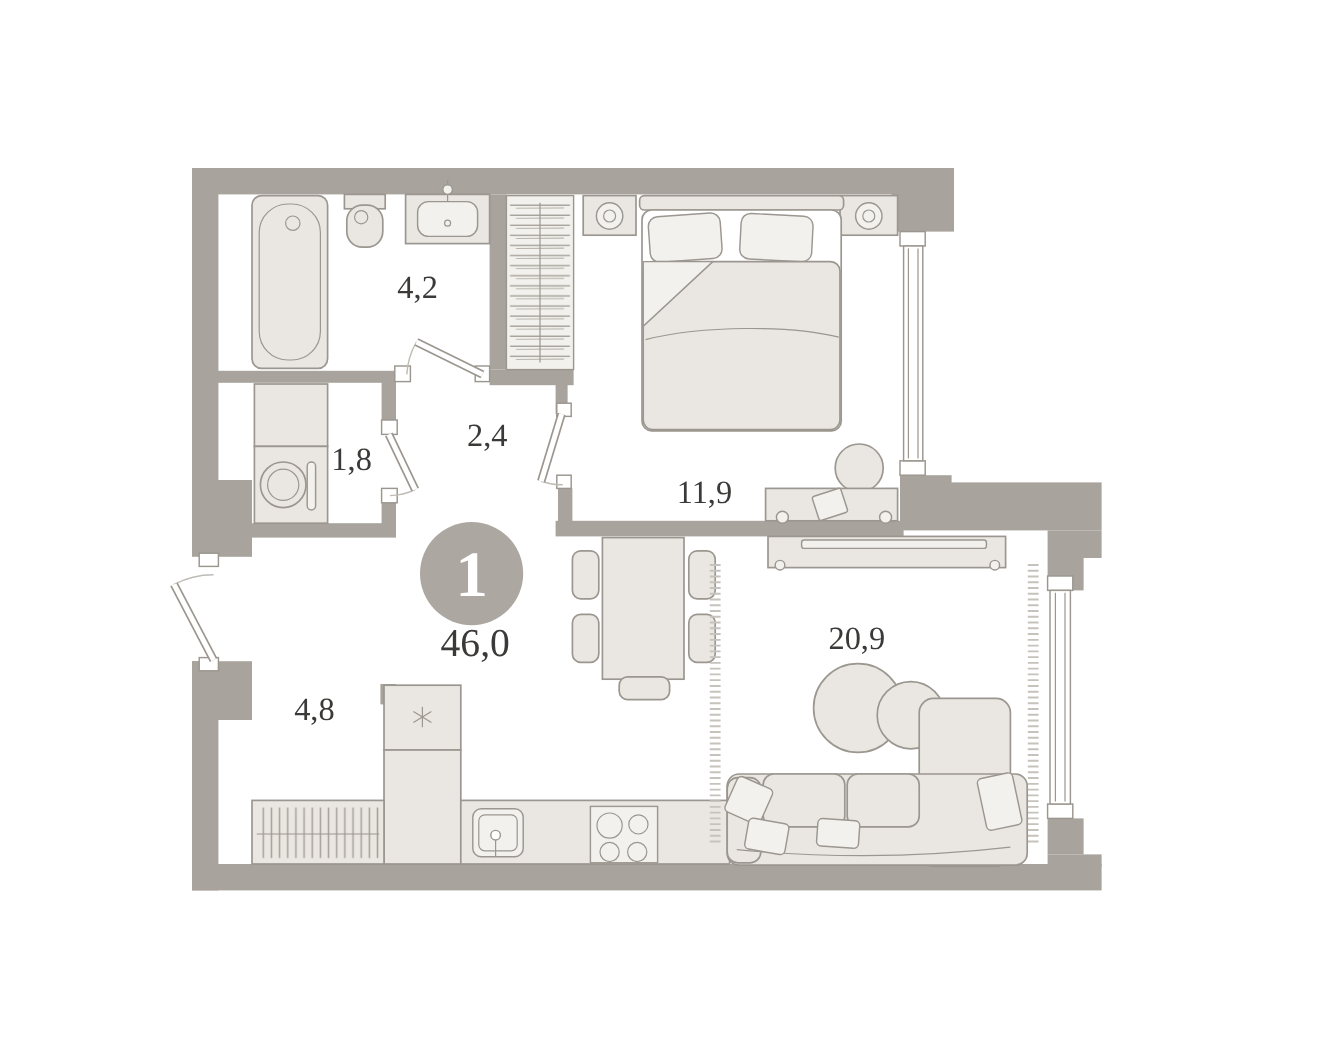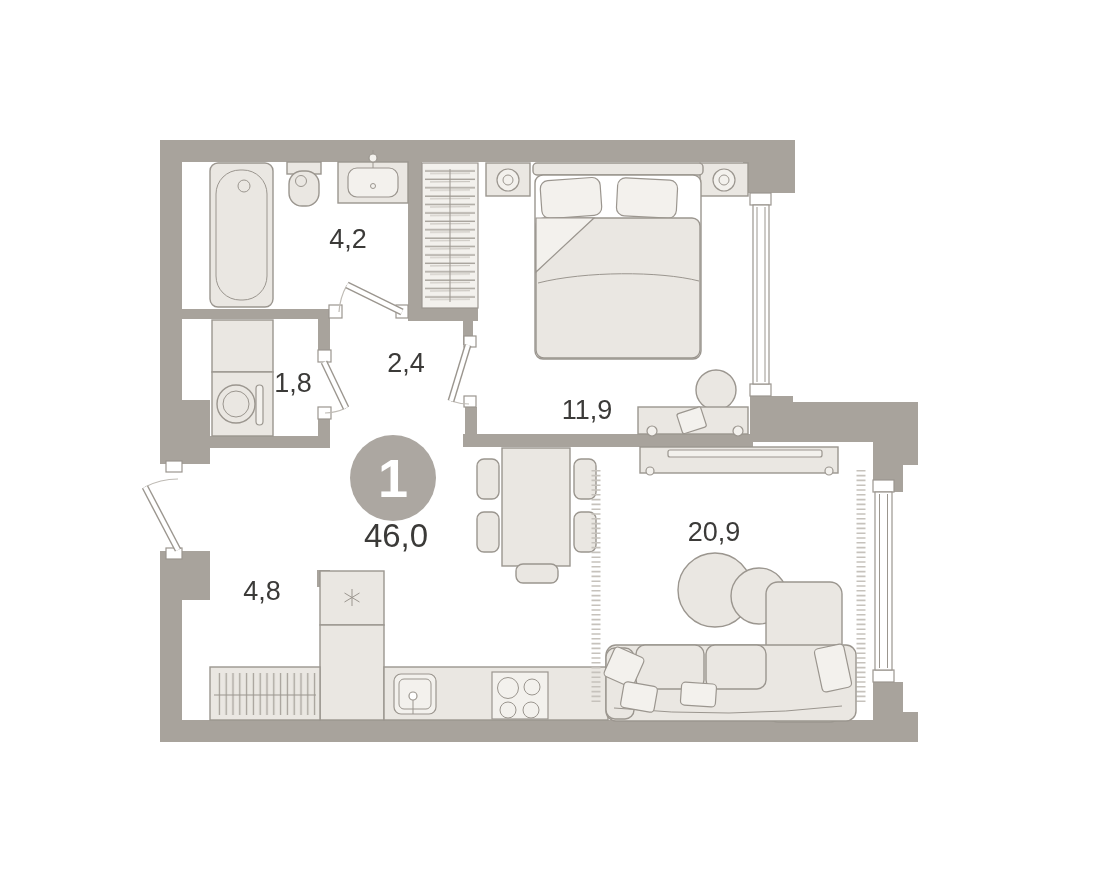--- a/index.html
+++ b/index.html
@@ -1,17 +1,17 @@
 <!DOCTYPE html>
 <html style="--wall: #a8a39c; --furniture: #eae7e2; --furniture_light: #f3f1ed; --bed_sheet: #ffffff; --stroke: #9b968f; --text: #3b3a38; --badge: #aca7a1; --door_arc: #bfbbb5; --fringe: #c6c2bc; --background: #ffffff;"><head>
 <meta charset="utf-8">
 <style>
   html,body{margin:0;padding:0;background:var(--background,#fff);}
   .stage{width:931px;height:880px;position:relative;background:var(--background,#fff);
-         font-family:Liberation Sans, sans-serif;border-radius:14px;}
+         font-family:Liberation Serif, serif;border-radius:14px;}
   svg{display:block}
   .wall{fill:var(--wall,#a8a39c);}
   .furn{fill:var(--furniture,#eae7e2);stroke:var(--stroke,#9b968f);stroke-width:1.4;}
   .furnlight{fill:var(--furniture_light,#f3f1ed);stroke:var(--stroke,#9b968f);stroke-width:1.2;}
   .sheet{fill:var(--bed_sheet,#ffffff);stroke:var(--stroke,#9b968f);stroke-width:1.4;}
   .ln{fill:none;stroke:var(--stroke,#9b968f);stroke-width:1.4;}
   .thin{stroke-width:1;}
   .white{fill:#ffffff;stroke:var(--stroke,#9b968f);stroke-width:1.2;}
   .leafu{stroke:var(--stroke,#9b968f);stroke-width:7;}
   .leafo{stroke:#ffffff;stroke-width:4.2;}

